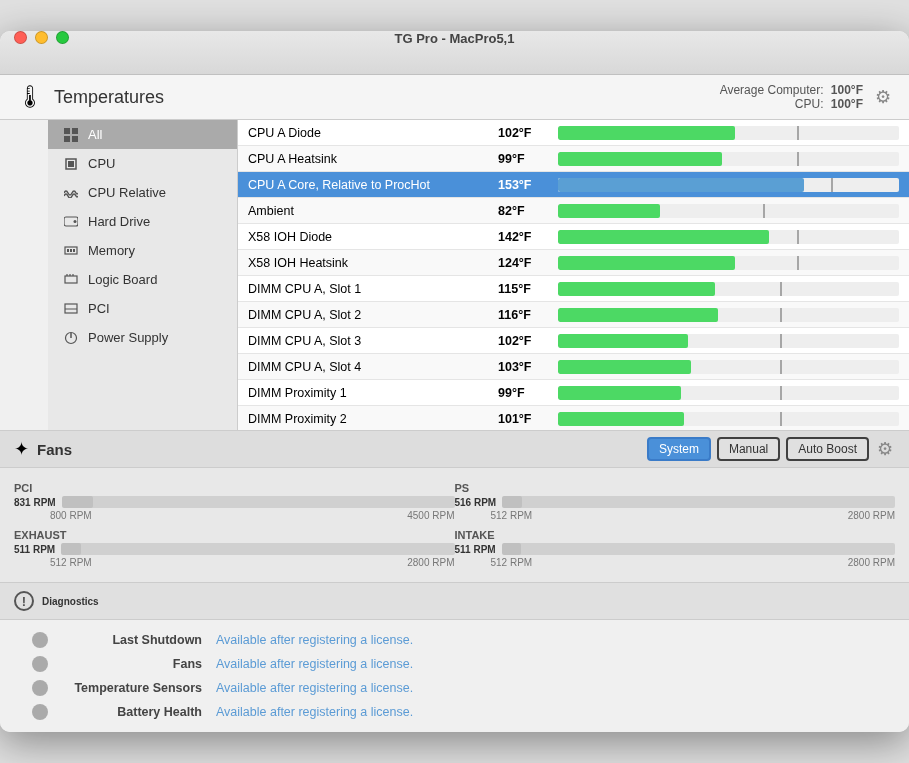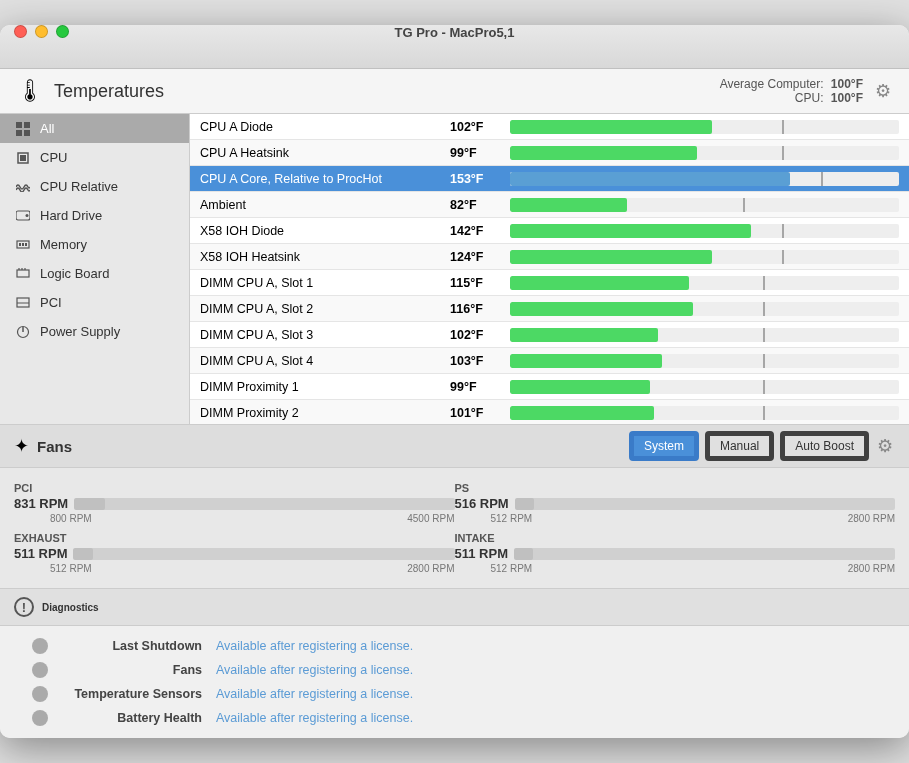--- a/index.html
+++ b/index.html
@@ -76,20 +76,21 @@
     }
     .gear-icon {
       width: 20px; height: 20px;
       cursor: pointer;
       color: #888;
       font-size: 18px;
       display: flex; align-items: center; justify-content: center;
     }
     .content-area {
       display: flex;
+      margin-left: 48px;
     }
     .sidebar {
       width: 190px;
       background: #e8e8e8;
       border-right: 1px solid #ccc;
       flex-shrink: 0;
     }
     .sidebar-item {
       display: flex;
       align-items: center;
@@ -187,21 +188,21 @@
       color: #333;
     }
     .fans-header-right {
       display: flex;
       align-items: center;
       gap: 6px;
     }
     .mode-btn {
       font-size: 12px;
       padding: 3px 10px;
-      border: 5px solid #404040;
+      border: 2px solid #404040;
       background: #e0e0e0;
       border-radius: 4px;
       cursor: pointer;
       color: #333;
     }
     .mode-btn.active {
       background: #4a90d9;
       color: #fff;
       border-color: #3a7bc8;
     }
@@ -220,21 +221,21 @@
       color: #555;
       margin-bottom: 2px;
     }
     .fan-rpm-row {
       display: flex;
       align-items: center;
       gap: 6px;
       margin-bottom: 2px;
     }
     .fan-rpm-current {
-      font-size: 13px;
+      font-size: 10px;
       font-weight: 700;
       color: #333;
     }
     .fan-bar-area {
       flex: 1;
       height: 12px;
       background: #d0d0d0;
       border-radius: 2px;
       overflow: hidden;
     }

